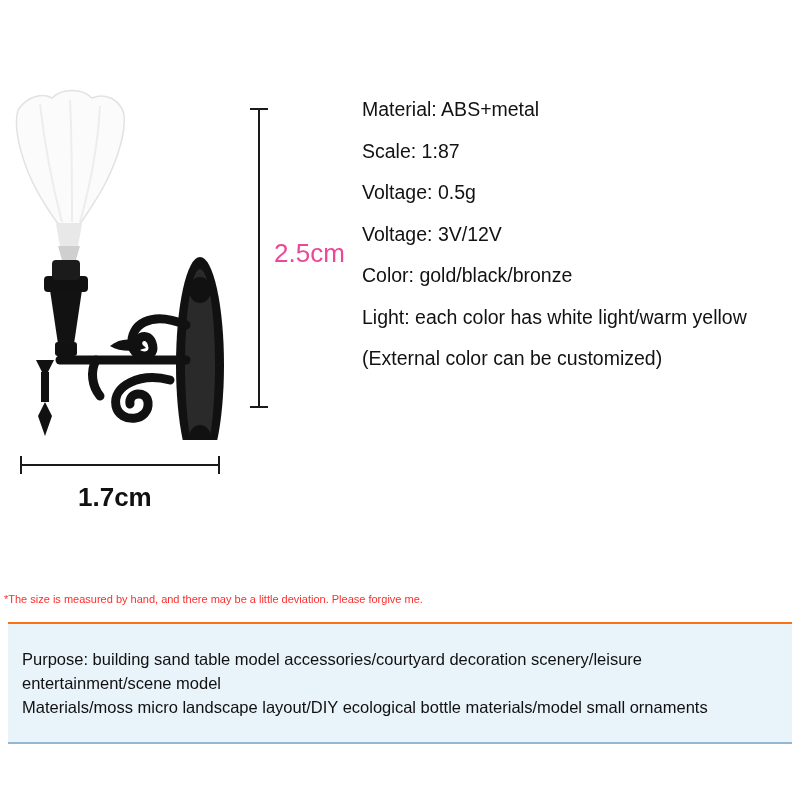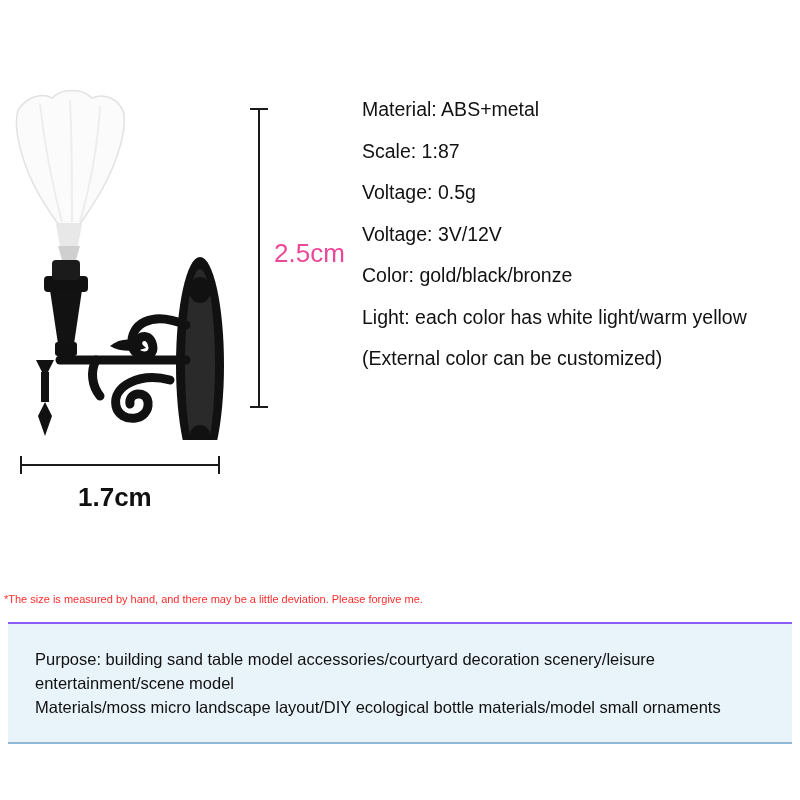--- a/index.html
+++ b/index.html
@@ -138,24 +138,24 @@
   }
 
   
   .purpose-box {
     position: absolute;
     left: 8px;
     top: 622px;
     width: 784px;
     height: 122px;
     background: #e9f3fa;
-    border-top: 2px solid #8b5cf6;
+    border-top: 2px solid #f97316;
     border-bottom: 2px solid #8fb8d4;
     box-sizing: border-box;
-    padding: 24px 14px 0 27px;
+    padding: 24px 14px 0 14px;
   }
   .purpose-line {
     font-size: 16.5px;
     line-height: 1.45;
     color: #111111;
   }
   .purpose-line.second {
   }
 </style>
 </head>

